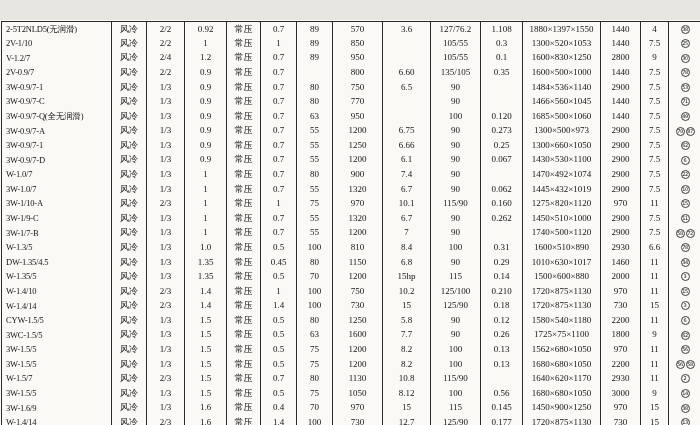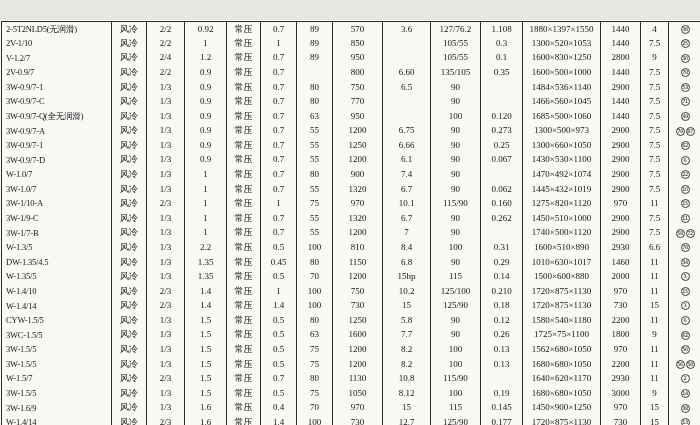--- a/index.html
+++ b/index.html
@@ -328,21 +328,21 @@
           <td></td>
           <td>1740×500×1120</td>
           <td>2900</td>
           <td>7.5</td>
           <td><span class="circ">58</span><span class="circ">72</span></td>
         </tr>
         <tr>
           <td class="model">W-1.3/5</td>
           <td>风冷</td>
           <td>1/3</td>
-          <td>2.2</td>
+          <td>1.0</td>
           <td>常压</td>
           <td>0.5</td>
           <td>100</td>
           <td>810</td>
           <td>8.4</td>
           <td>100</td>
           <td>0.31</td>
           <td>1600×510×890</td>
           <td>2930</td>
           <td>6.6</td>
@@ -505,21 +505,21 @@
           <td class="model">3W-1.5/5</td>
           <td>风冷</td>
           <td>1/3</td>
           <td>1.5</td>
           <td>常压</td>
           <td>0.5</td>
           <td>75</td>
           <td>1050</td>
           <td>8.12</td>
           <td>100</td>
-          <td>0.19</td>
+          <td>0.56</td>
           <td>1680×680×1050</td>
           <td>3000</td>
           <td>9</td>
           <td><span class="circ">14</span></td>
         </tr>
         <tr>
           <td class="model">3W-1.6/9</td>
           <td>风冷</td>
           <td>1/3</td>
           <td>1.6</td>

